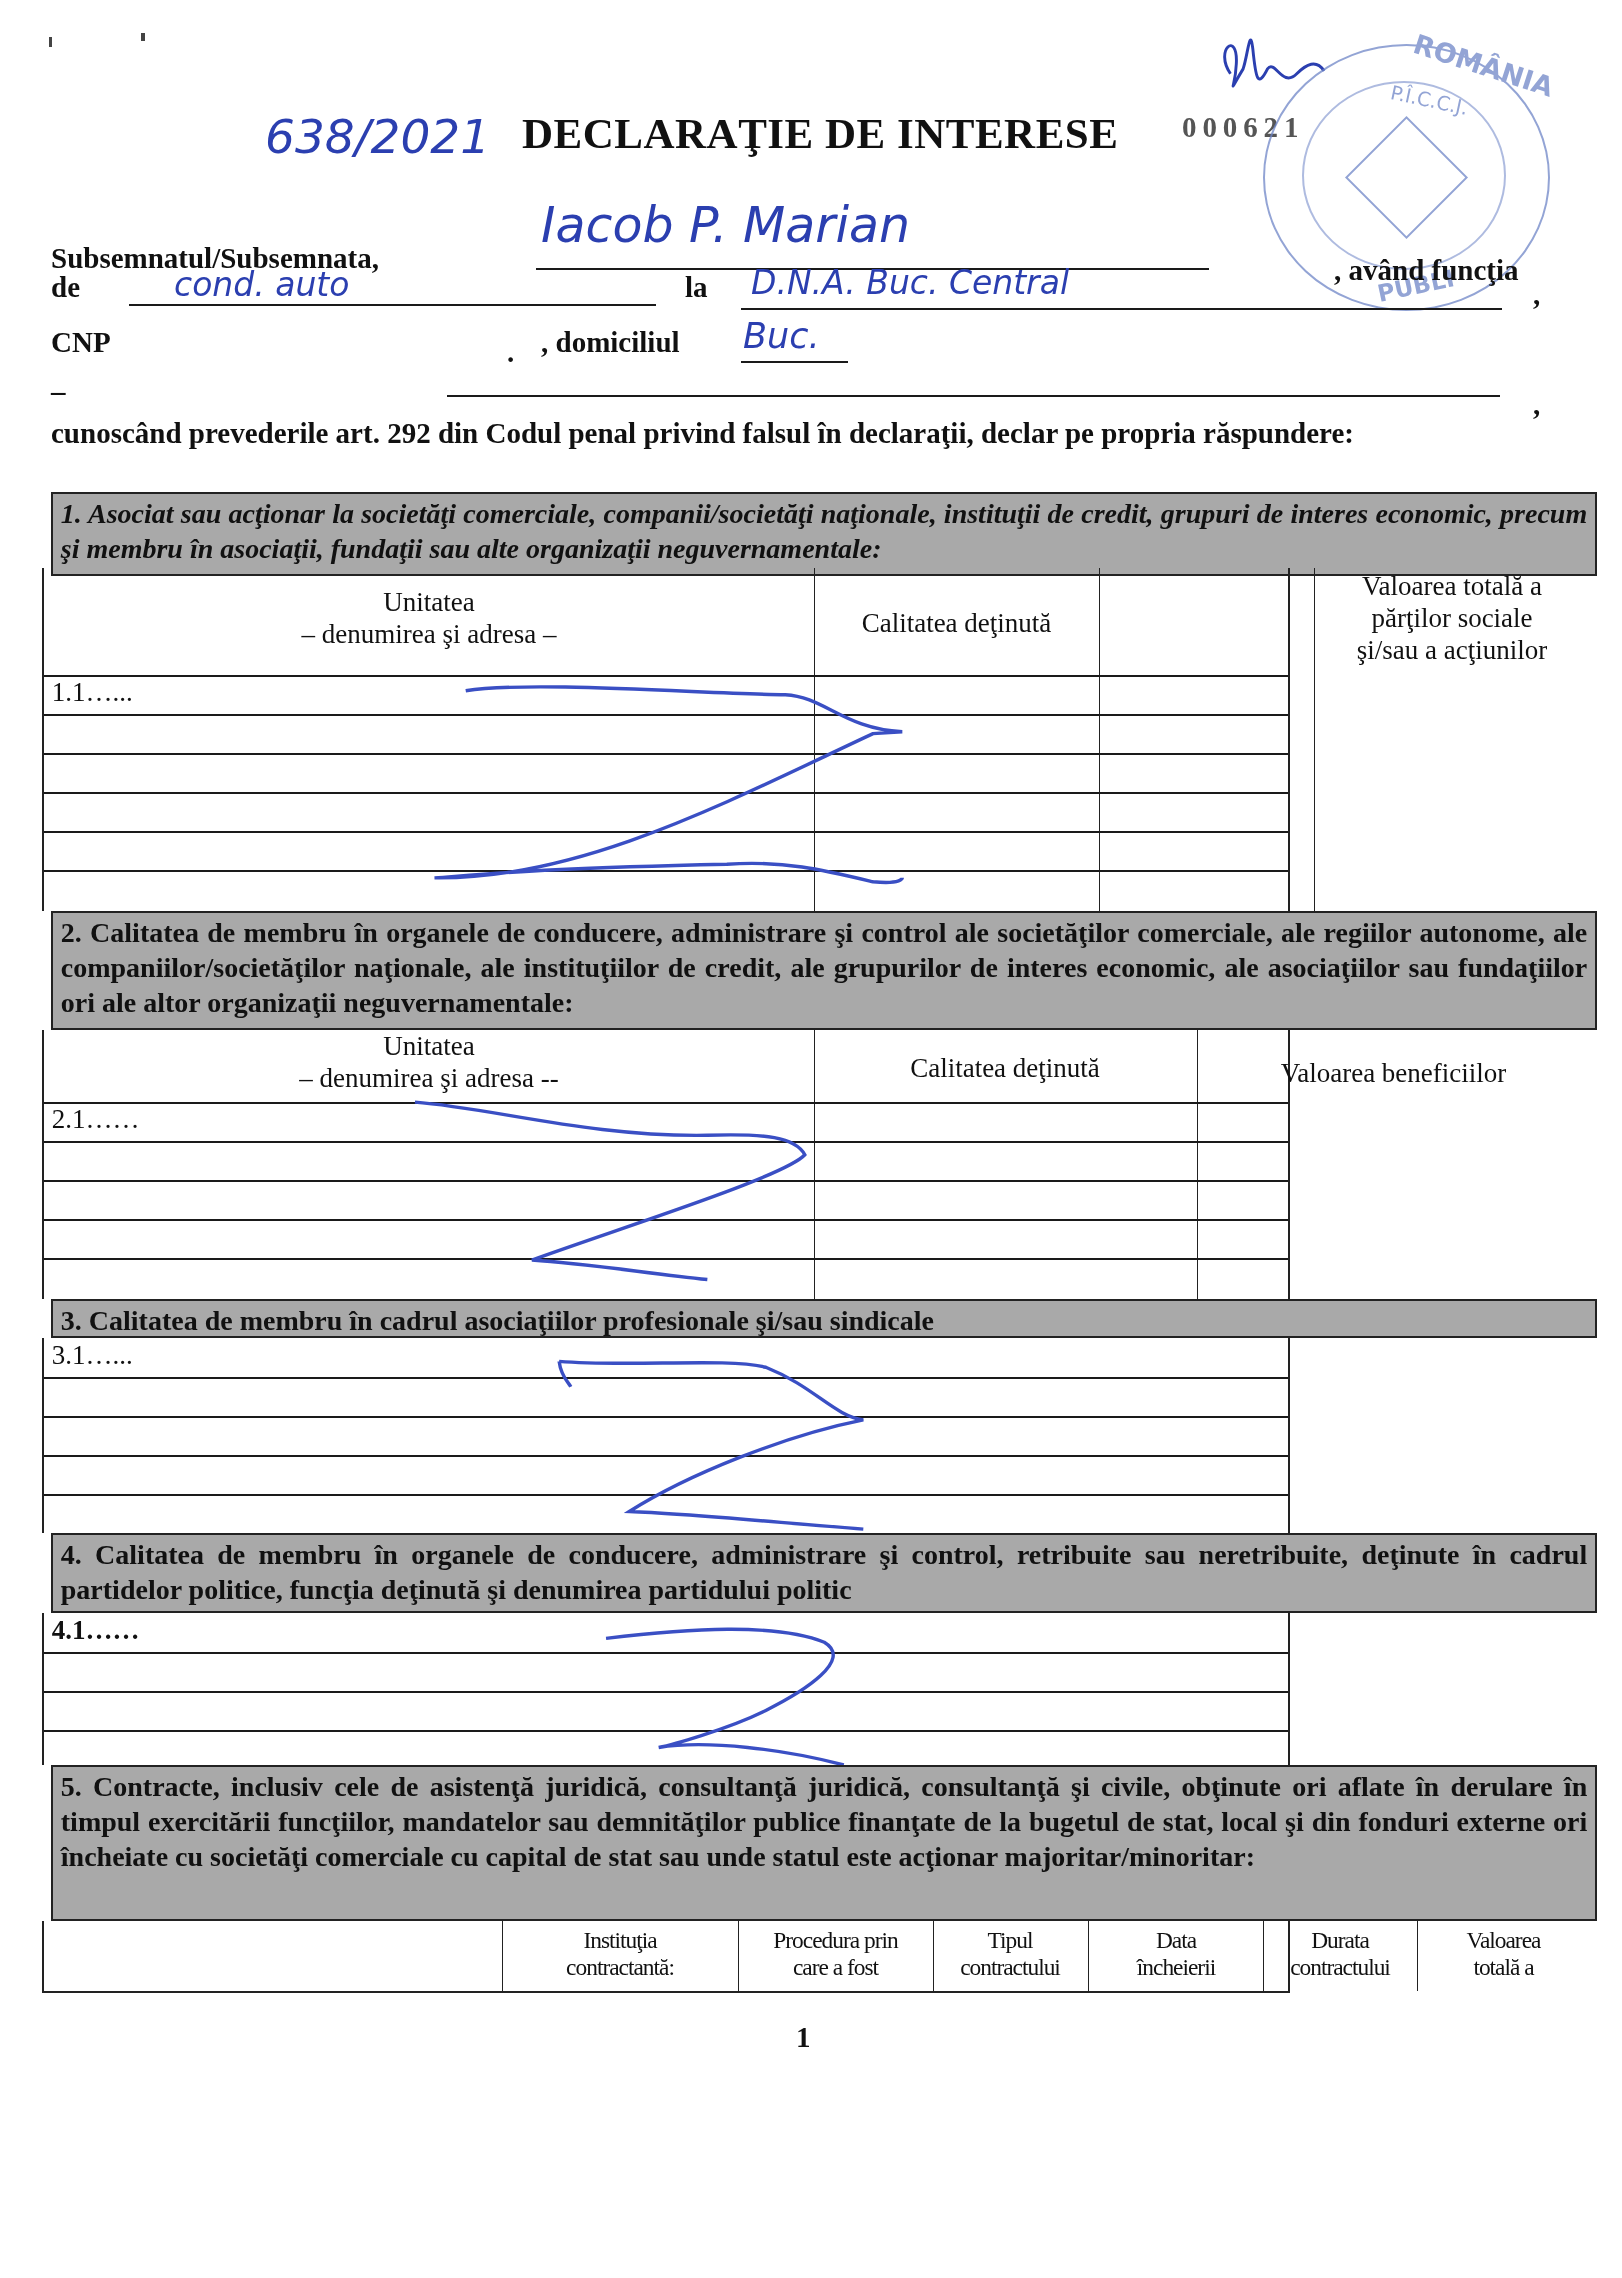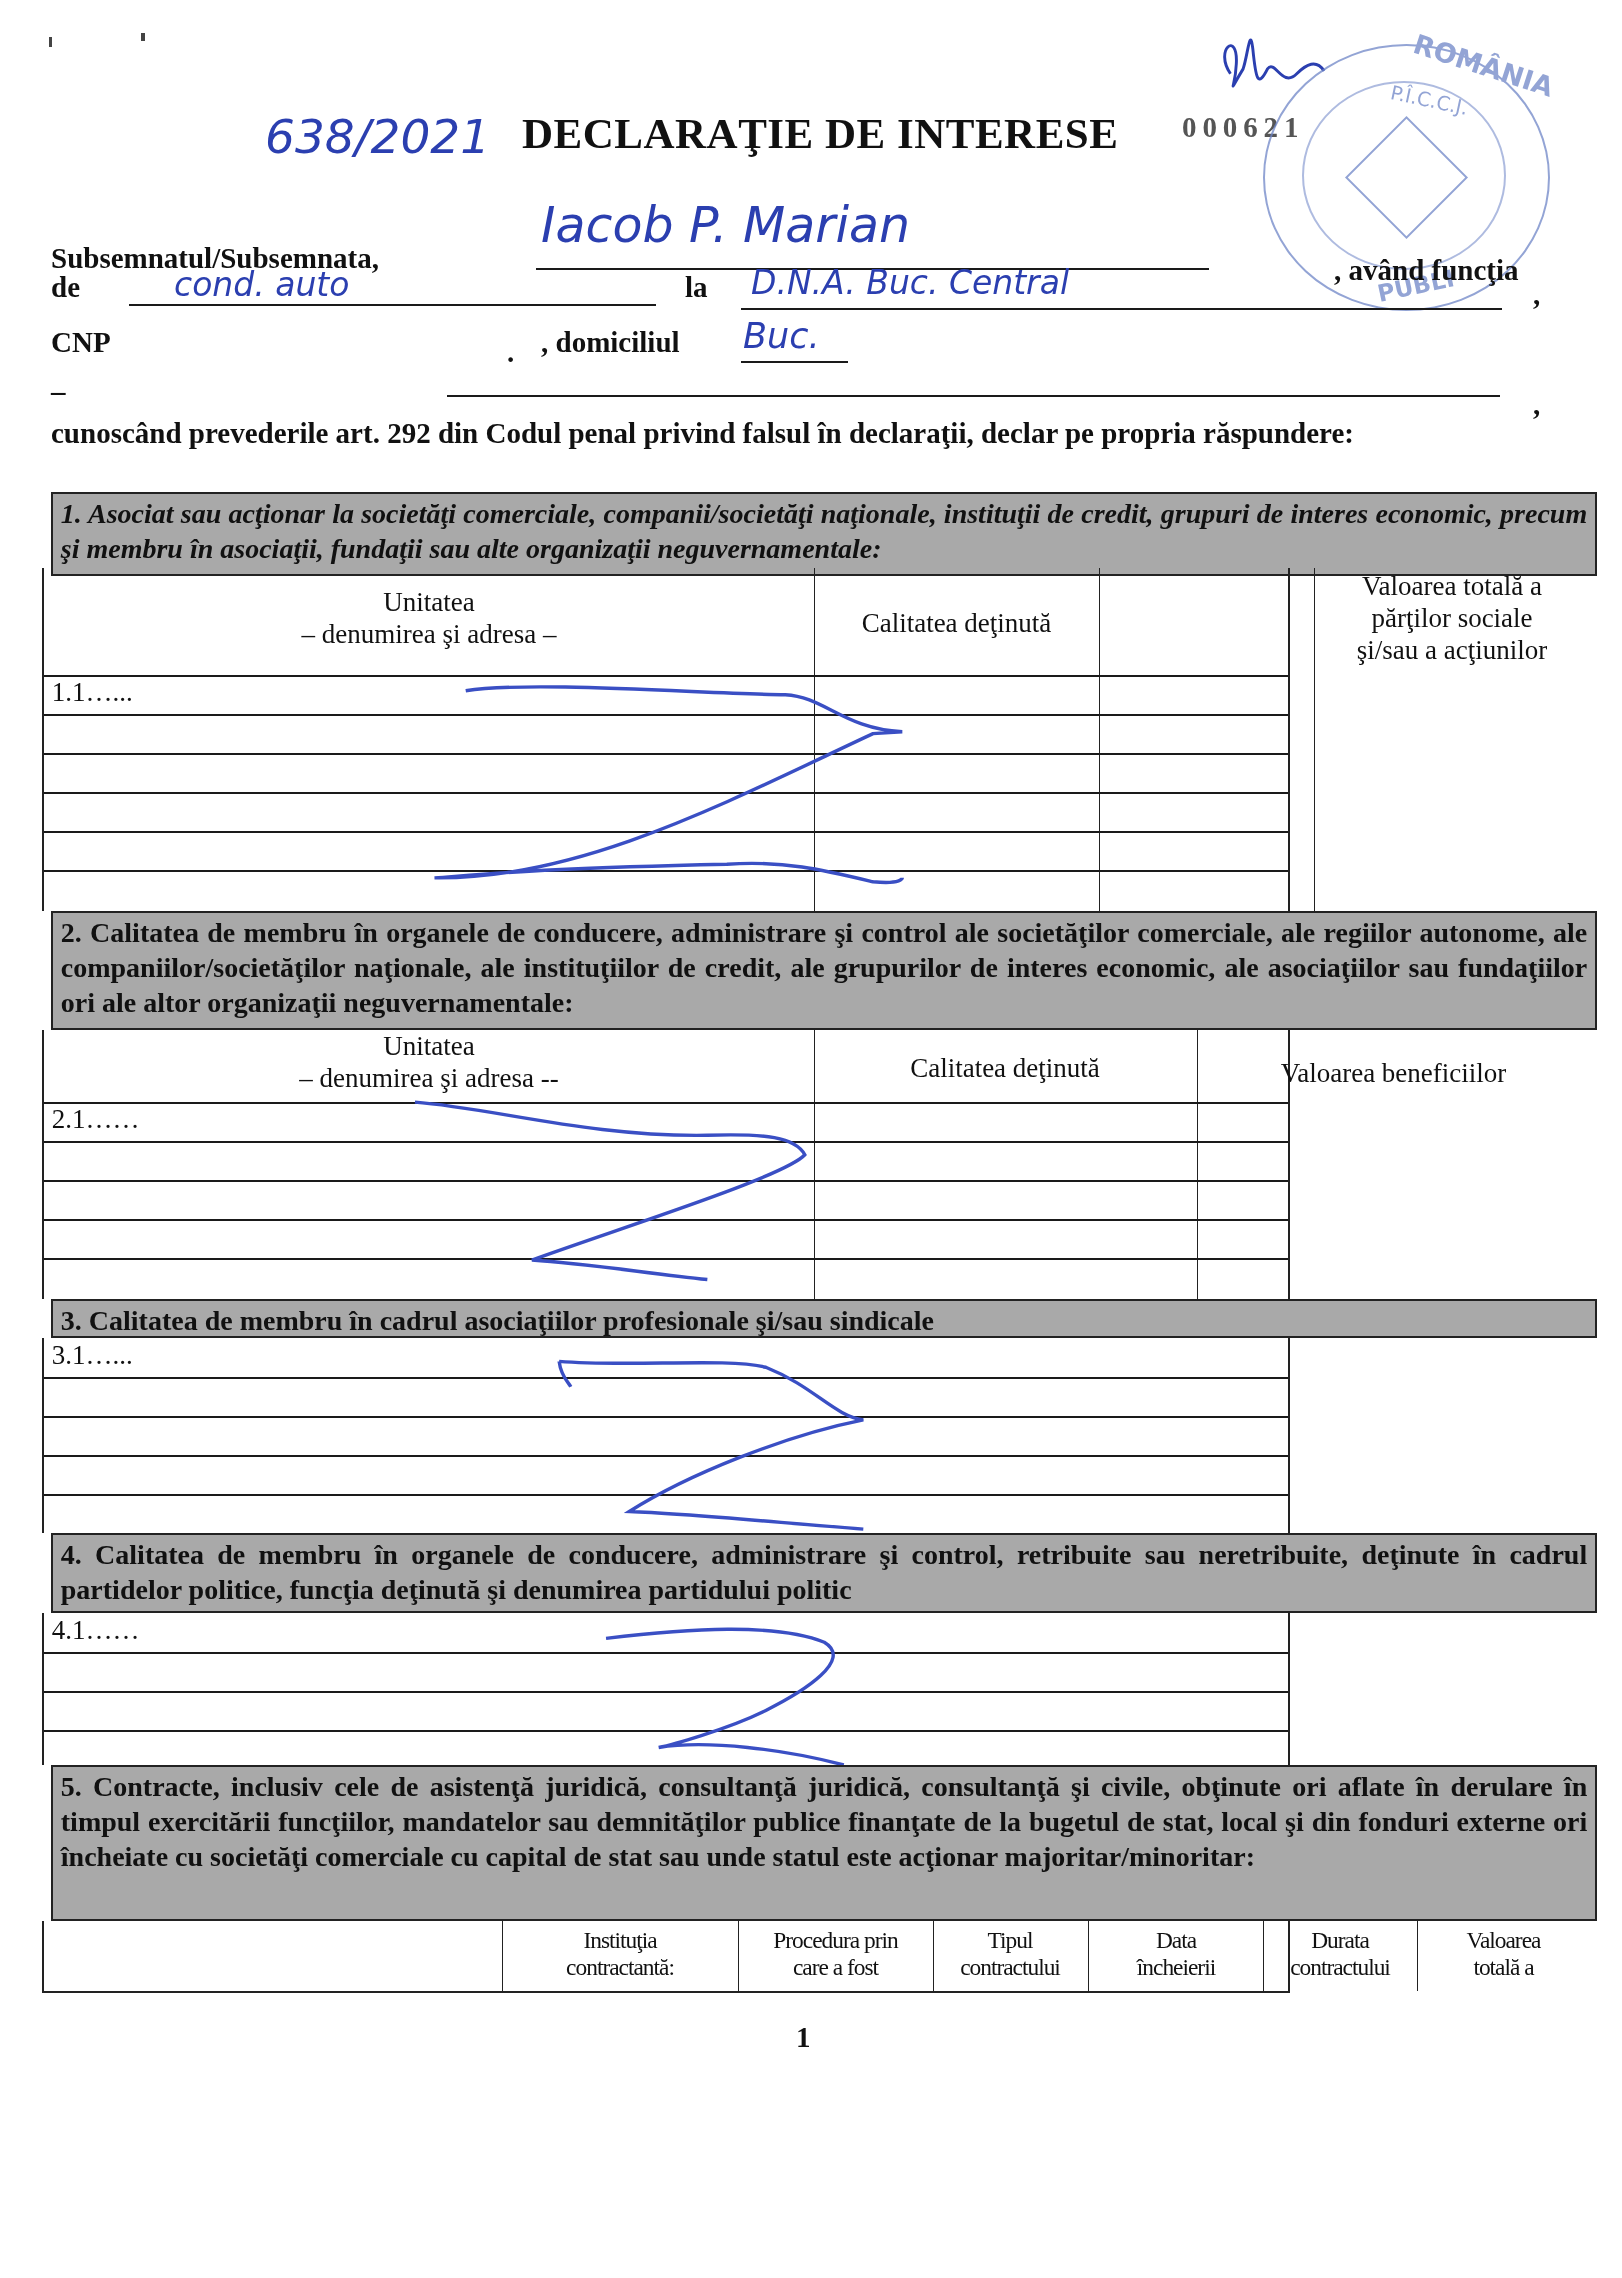--- a/index.html
+++ b/index.html
@@ -124,21 +124,21 @@
   <div class="hline" style="top:78px;"></div>
   <div class="hline" style="top:117px;"></div>
   <div class="hline" style="top:156px;"></div>
   <svg class="scribble" width="1546" height="195" viewBox="0 0 1585 200">
     <path d="M528 24 C530 40 538 46 540 50 M528 24 C600 30 700 20 740 30 C790 50 810 80 840 84 C760 100 660 140 600 178 C660 180 760 190 840 196" fill="none" stroke="#3a4fc4" stroke-width="3.5"></path>
   </svg>
 </div>
 
 <div class="section-head" style="top:1533px;height:80px;">4. Calitatea de membru în organele de conducere, administrare şi control, retribuite sau neretribuite, deţinute în cadrul partidelor politice, funcţia deţinută şi denumirea partidului politic</div>
 <div class="grid" style="top:1613px;height:152px;">
-  <div class="rowlbl" style="top:2px;">4.1……</div>
+  <div class="rowlbl" style="top:2px;font-weight:bold;">4.1……</div>
   <div class="hline" style="top:39px;"></div>
   <div class="hline" style="top:78px;"></div>
   <div class="hline" style="top:117px;"></div>
   <svg class="scribble" width="1546" height="152" viewBox="0 0 1585 156">
     <path d="M576 26 C660 16 750 10 800 30 C830 48 780 80 740 100 C700 120 640 136 630 138 C680 130 760 140 820 156" fill="none" stroke="#3a4fc4" stroke-width="3.5"></path>
   </svg>
 </div>
 
 <div class="section-head" style="top:1765px;height:156px;">5. Contracte, inclusiv cele de asistenţă juridică, consultanţă juridică, consultanţă şi civile, obţinute ori aflate în derulare în timpul exercitării funcţiilor, mandatelor sau demnităţilor publice finanţate de la bugetul de stat, local şi din fonduri externe ori încheiate cu societăţi comerciale cu capital de stat sau unde statul este acţionar majoritar/minoritar:</div>
 <div class="grid" style="top:1921px;height:72px;border-bottom:2px solid #222;">

